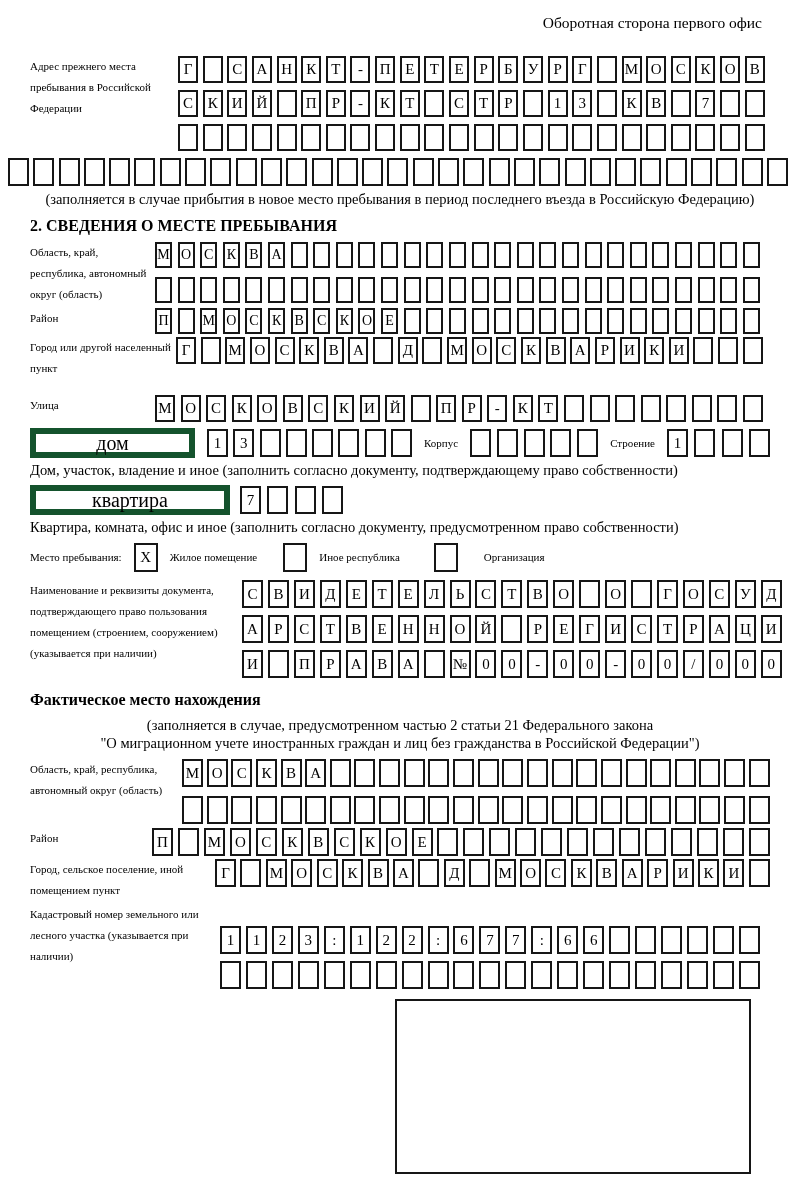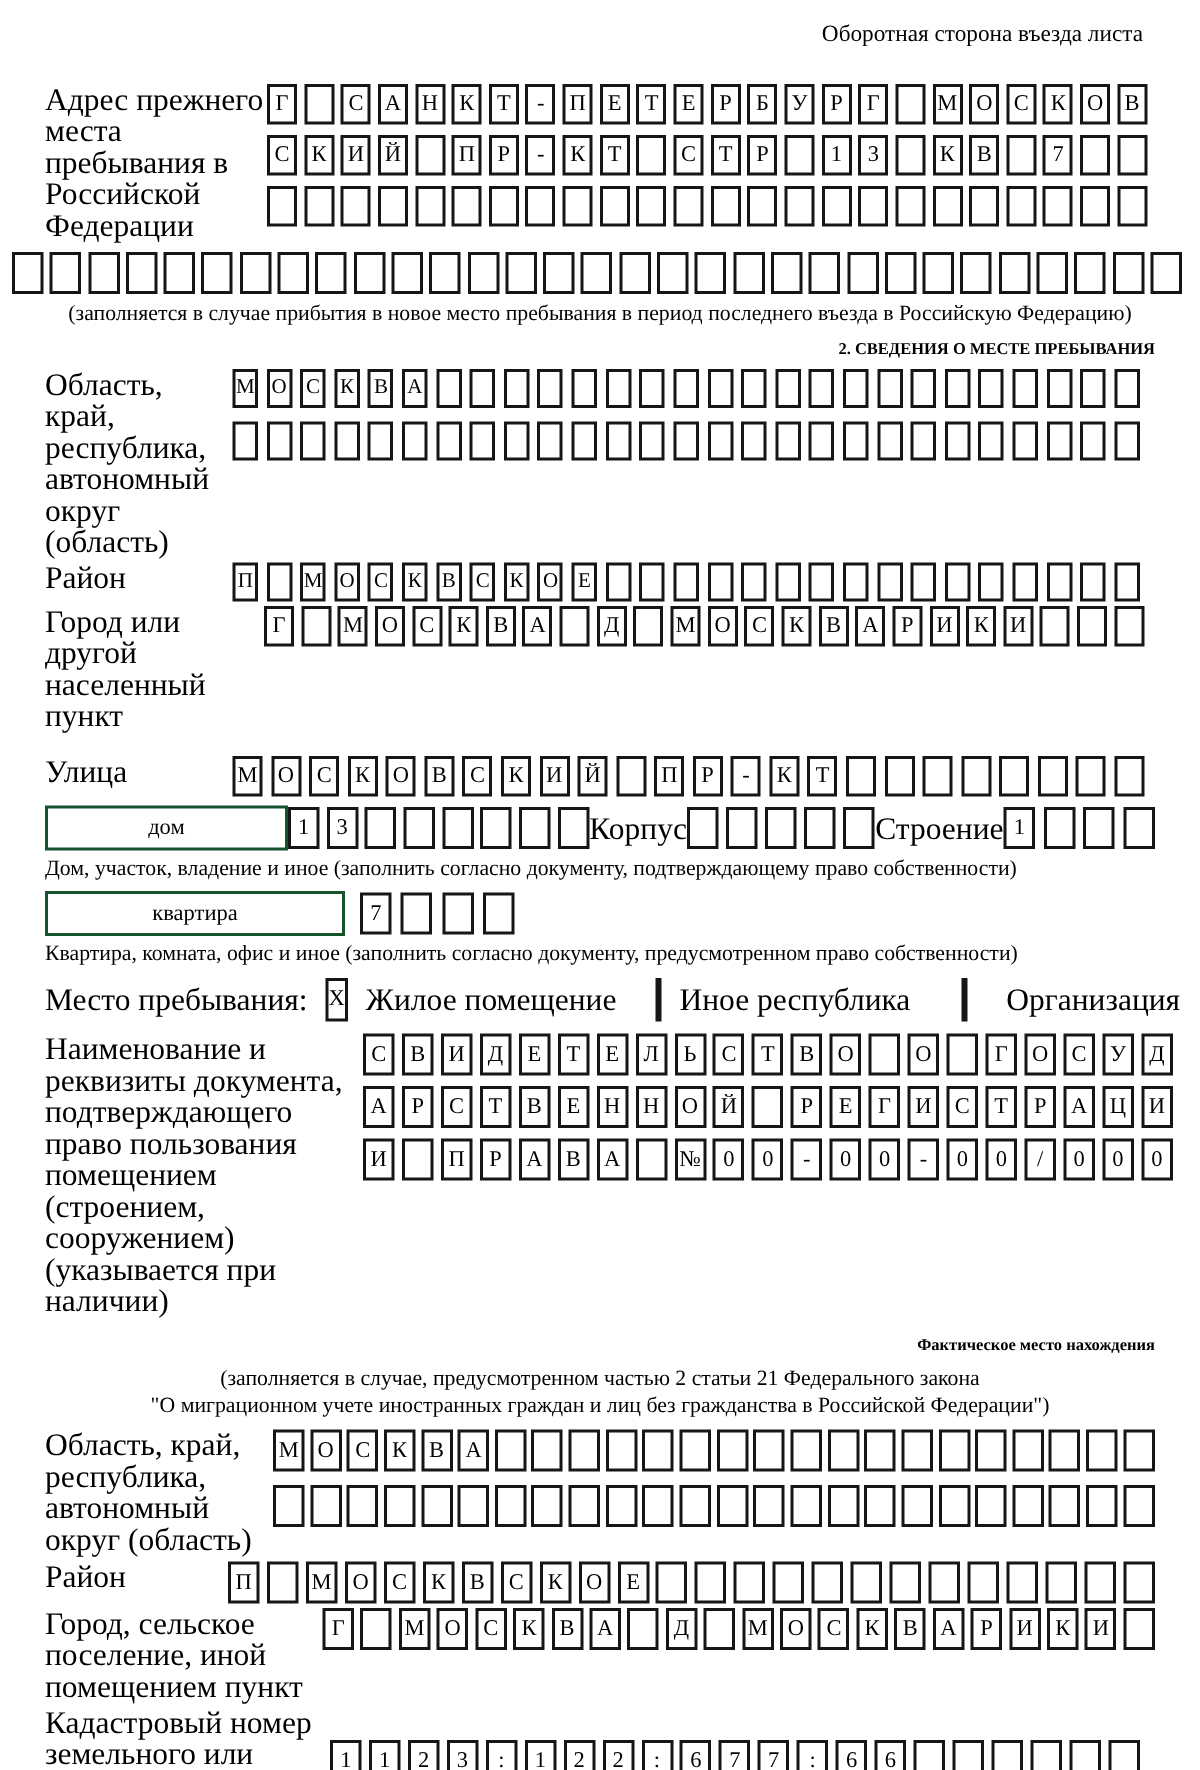--- a/index.html
+++ b/index.html
@@ -8,21 +8,21 @@
     width:800px; height:1180px; overflow:hidden;
     font-family:"Liberation Serif", serif;
     color:#000;
   }
   .page { padding:14px 30px 0 30px; position:relative; }
 
   .header-note { text-align:right; font-size:15.5px; padding-right:8px; margin-bottom:24px; }
 
   
   .frow { display:flex; align-items:flex-start; }
-  .flabel { font-size:21px; line-height:21px; flex-shrink:0; }
+  .flabel { font-size:11px; line-height:21px; flex-shrink:0; }
 
   .boxrows { display:flex; flex-direction:column; }
 
   .row-boxes { display:flex; justify-content:space-between; }
   .cell {
     border:2px solid #161616; background:#fff;
     display:flex; align-items:center; justify-content:center;
     font-size:15px; line-height:1; height:27px; flex-shrink:0;
   }
   
@@ -32,47 +32,47 @@
   .c31 .cell { width:21px; height:28px; }  
 
   .w585 { width:587px; }
   .w605 { width:605px; }
   .w540 { width:540px; }
   .w780 { width:780px; margin-left:-22px; margin-top:7px; }
 
   .caption { font-size:14.5px; text-align:center; margin-top:5px; }
   .caption-left { font-size:14.5px; margin-top:4px; }
 
-  .h-bold { font-weight:bold; font-size:11px; text-align:right; }
+  .h-bold { font-weight:bold; font-size:16px; text-align:left; }
 
   .widebox {
-    border:2px solid #14532d; height:30px;
+    border:6px solid #14532d; height:30px;
     display:flex; align-items:center; justify-content:center;
-    font-size:15px;
+    font-size:20px;
   }
 
   .inline-row { display:flex; align-items:center; }
 
   .chk {
     border:2px solid #161616; width:24px; height:29px;
     display:flex; align-items:center; justify-content:center;
     font-size:15px;
   }
 
   .stamp-box {
     border:2px solid #161616; width:356px; height:175px;
     margin-left:365px; margin-top:10px; background:#fff;
   }
 </style>
 </head>
 <body>
 
 <div class="page">
 
-  <div class="header-note">Оборотная сторона въезда листа</div>
+  <div class="header-note">Оборотная сторона первого офис</div>
 
   <div class="frow">
     <div class="flabel" style="width:148px;">Адрес прежнего места пребывания в Российской Федерации</div>
     <div class="boxrows" style="gap:7px;">
       <div class="row-boxes c20 w585">
           <span class="cell">Г</span>
           <span class="cell"></span>
           <span class="cell">С</span>
           <span class="cell">А</span>
           <span class="cell">Н</span>

